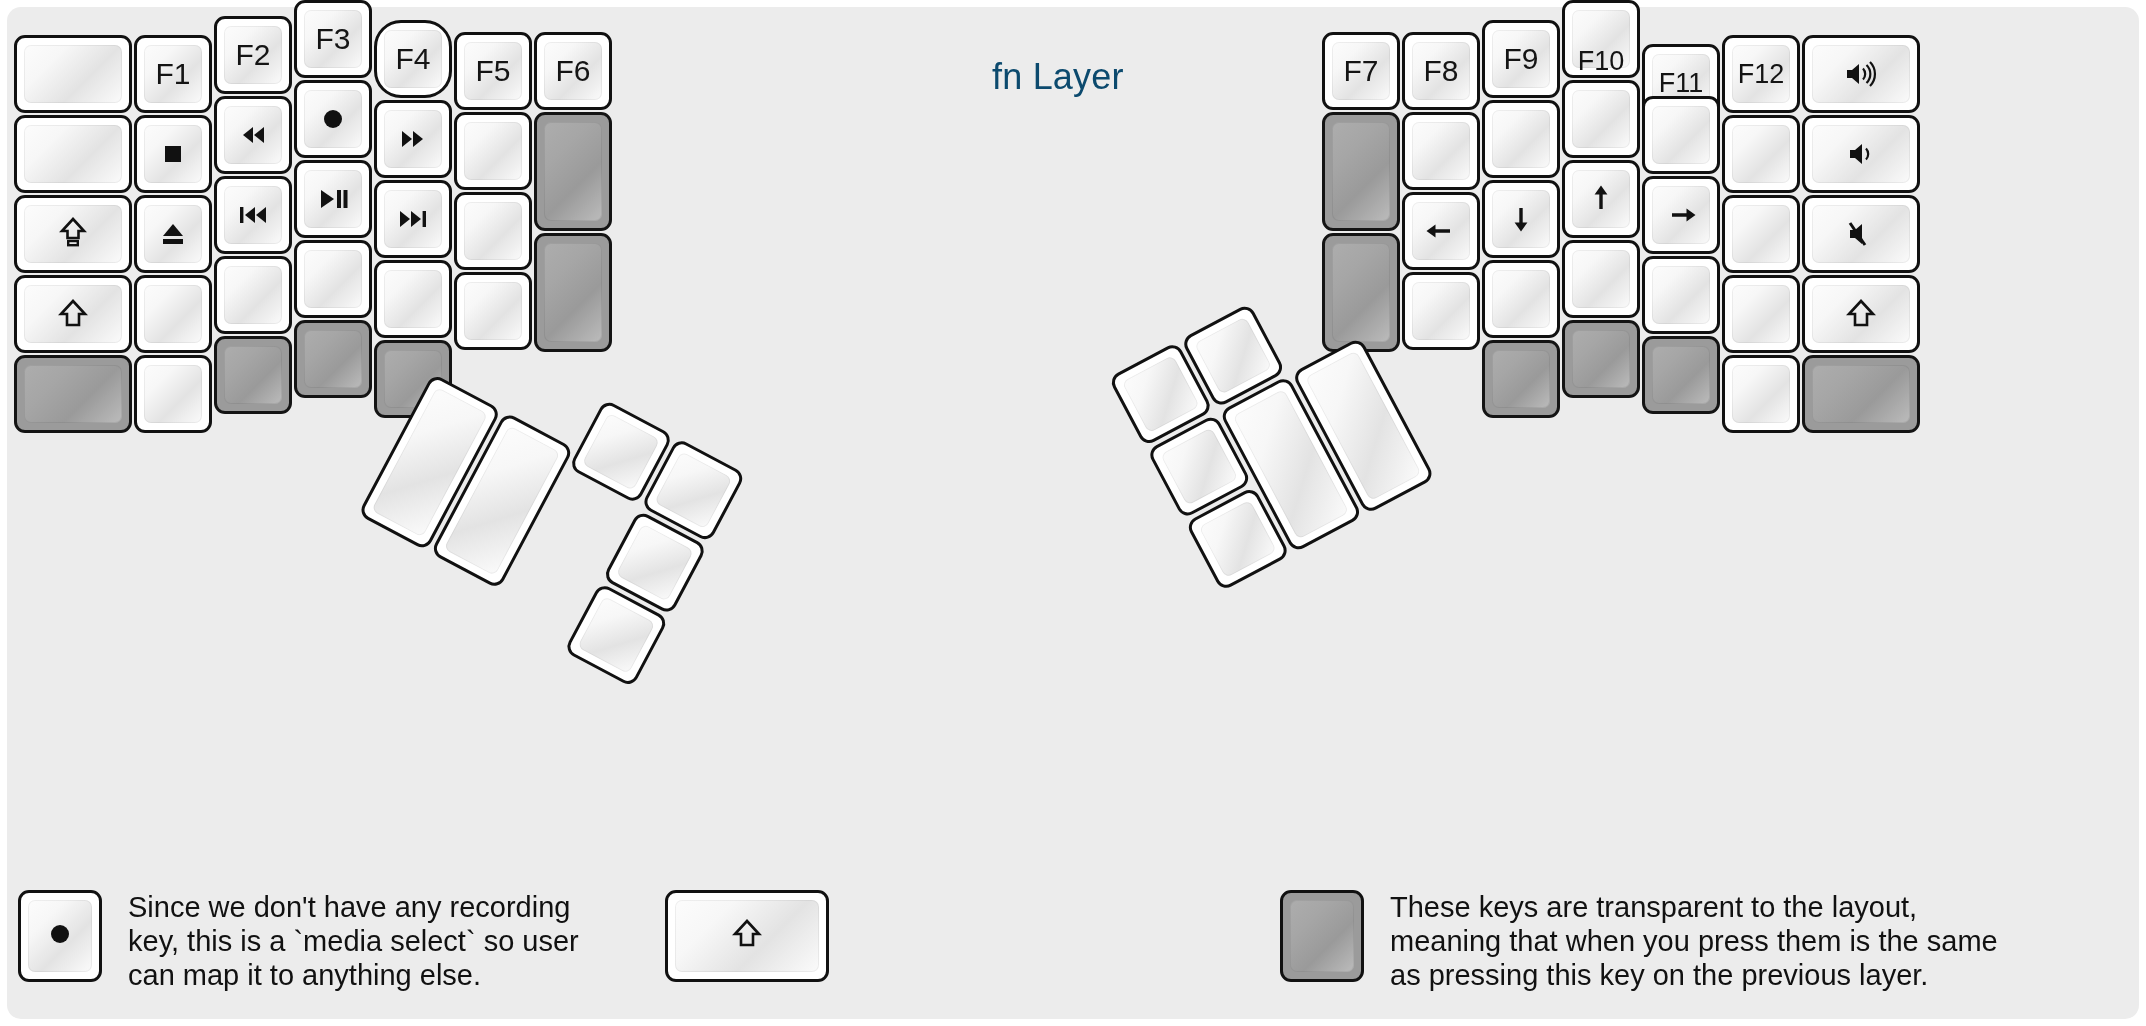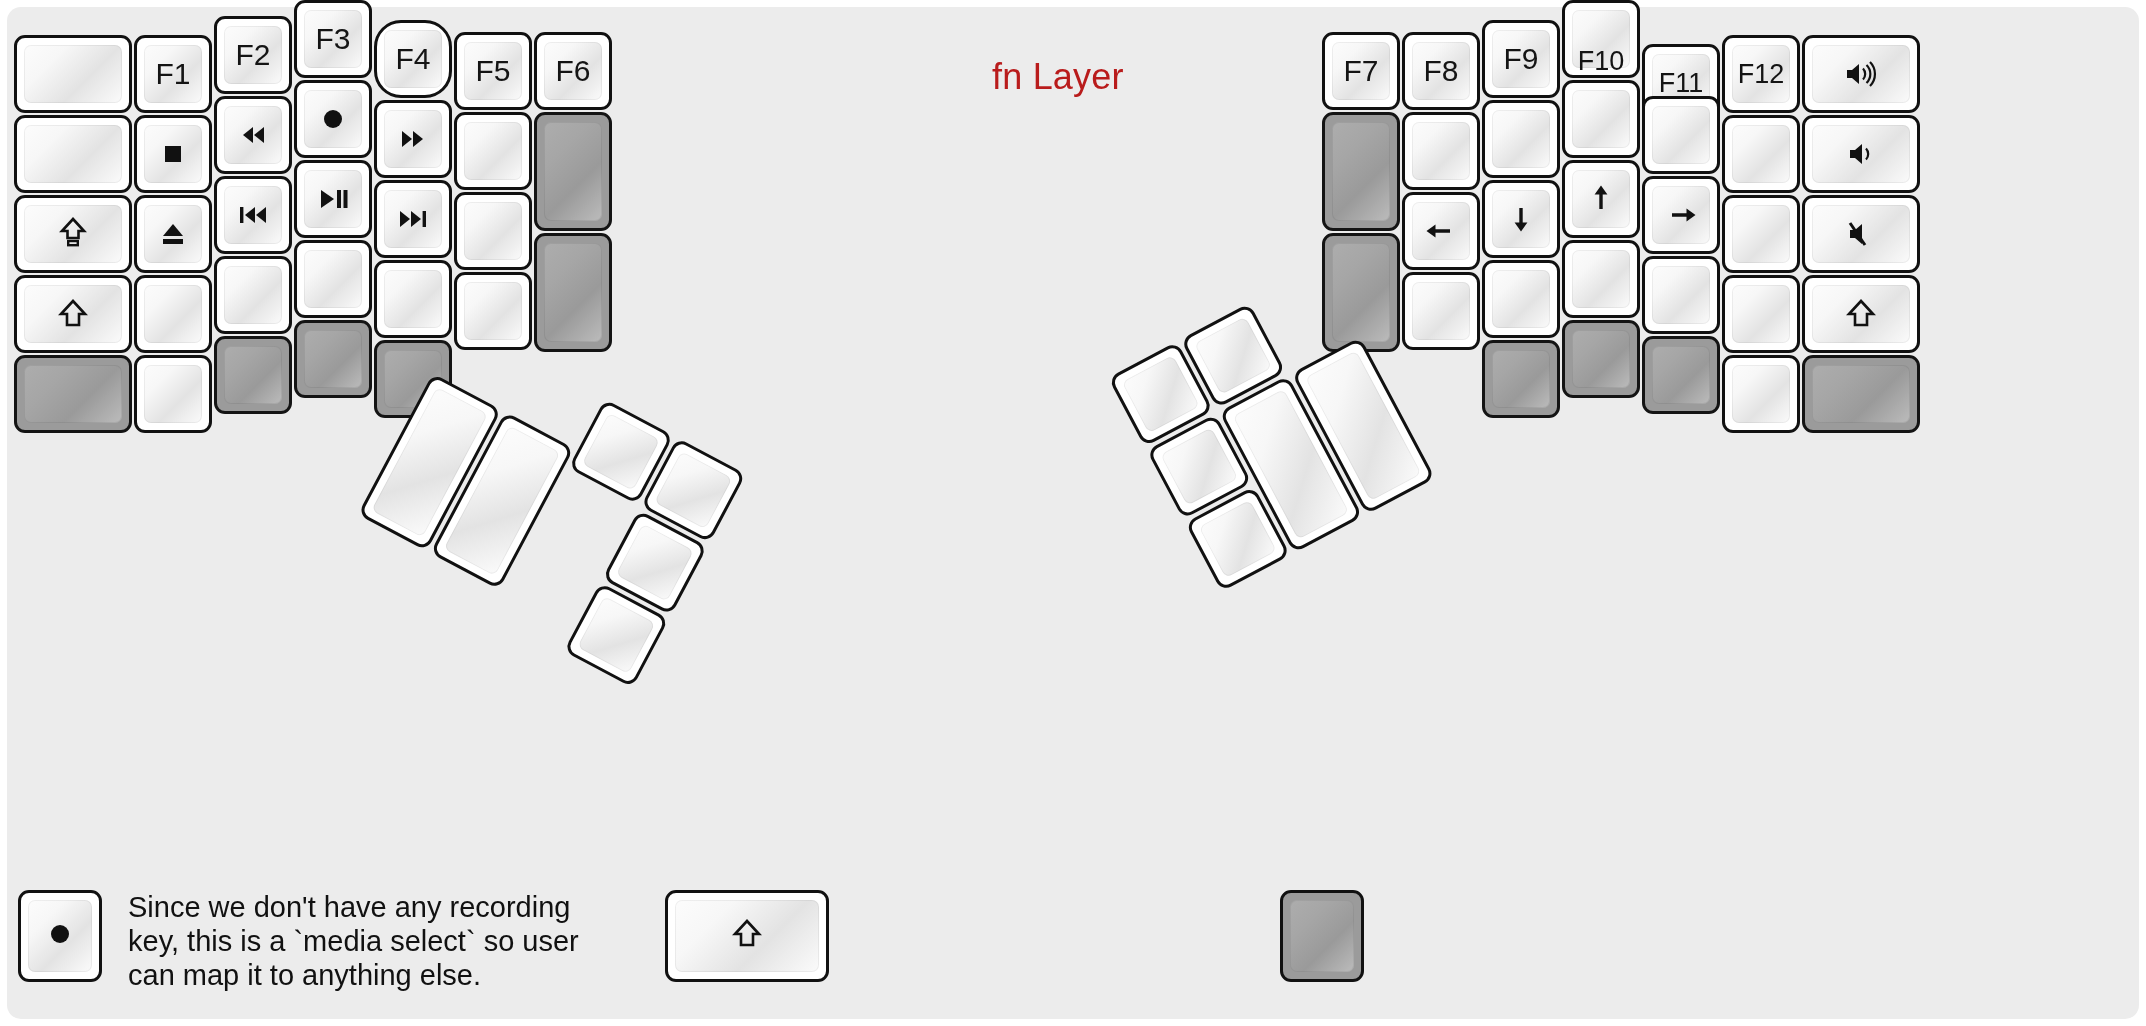--- a/index.html
+++ b/index.html
@@ -11,21 +11,21 @@
   #root{position:absolute;inset:0;}
 
   
   .panel{
     position:absolute;left:7px;top:7px;width:2132px;height:1012px;
     background:#ececec;border-radius:14px;
   }
 
   .title{
     position:absolute;left:992px;top:56px;
-    font-size:36px;color:#b91c1c;white-space:nowrap;letter-spacing:.2px;
+    font-size:36px;color:#0c4a6e;white-space:nowrap;letter-spacing:.2px;
   }
 
   
   .key{
     position:absolute;box-sizing:border-box;
     background:#ffffff;
     border:3px solid #111;
     border-radius:11px;
     display:flex;align-items:center;justify-content:center;
   }
@@ -449,15 +449,18 @@
           <div class="cap"></div>
           <span style="position: relative; z-index: 2;"><svg width="40" height="40" viewBox="0 0 40 40" fill="#111">
               <path d="M20 7 L32 20 H26 V31 H14 V20 H8 Z" fill="none" stroke="#111" stroke-width="2.6" stroke-linejoin="miter"></path>
             </svg></span>
         </div>
       </div>
       <div class="legend-item" style="left: 1280px; top: 890px;">
         <div class="legend-key trans">
           <div class="cap"></div>
         </div>
+        <div class="legend-text">These keys are transparent to the layout,
+meaning that when you press them is the same
+as pressing this key on the previous layer.</div>
       </div>
     </div>
 </div>
 
 </body></html>

